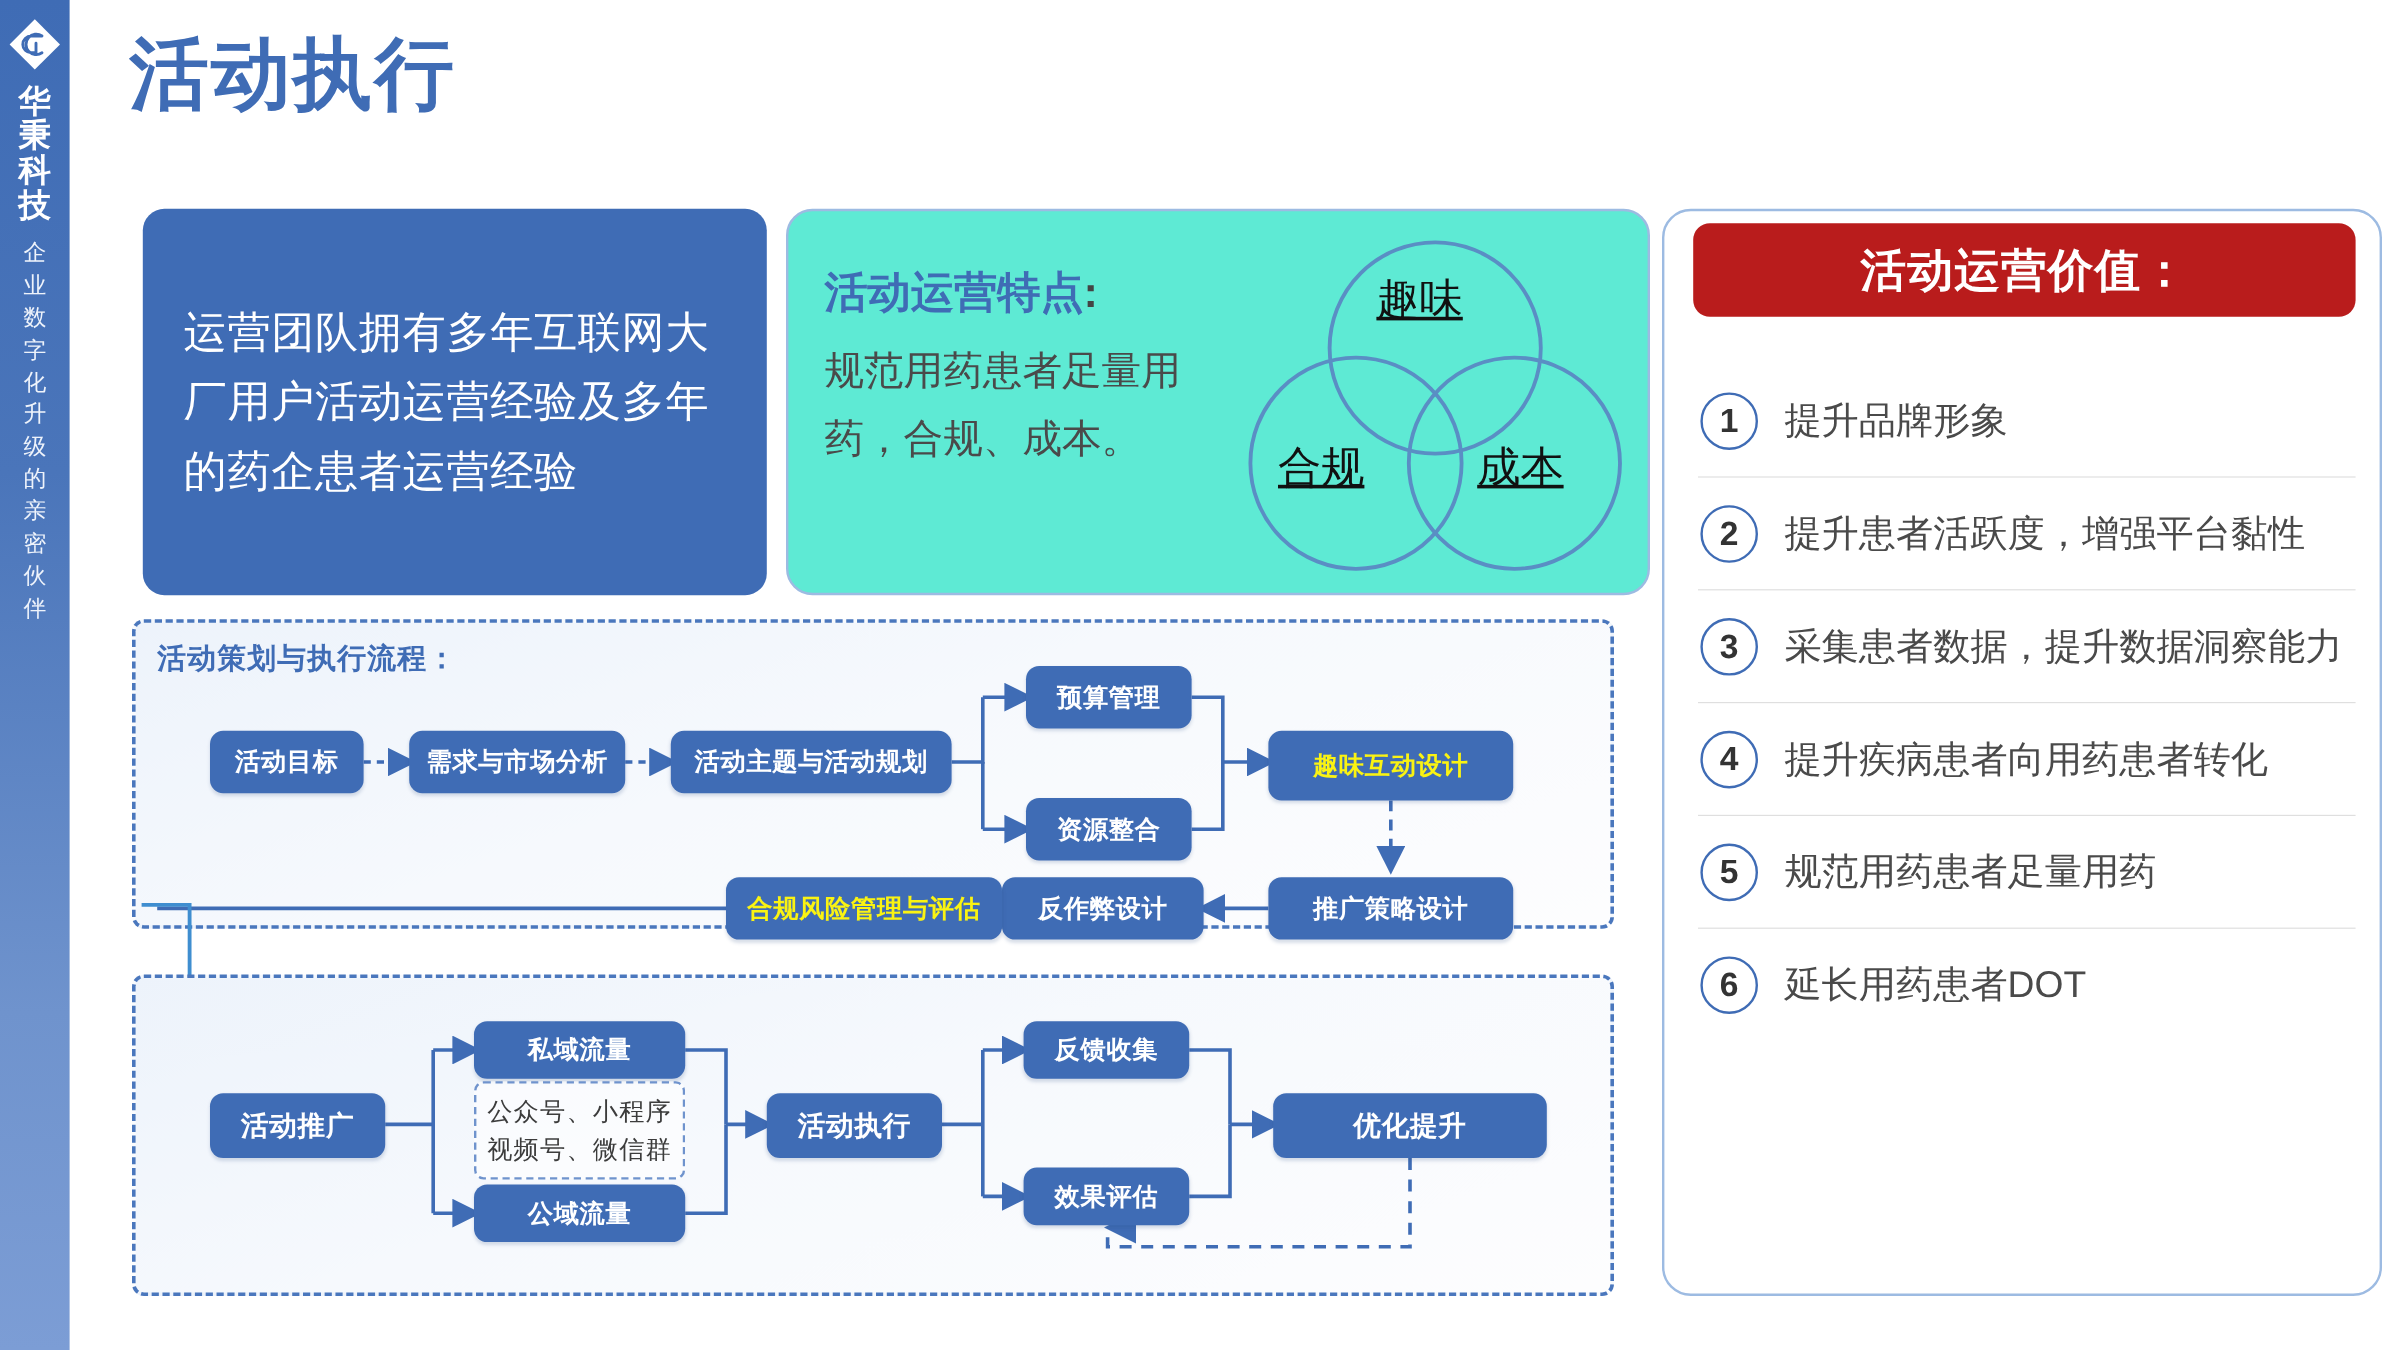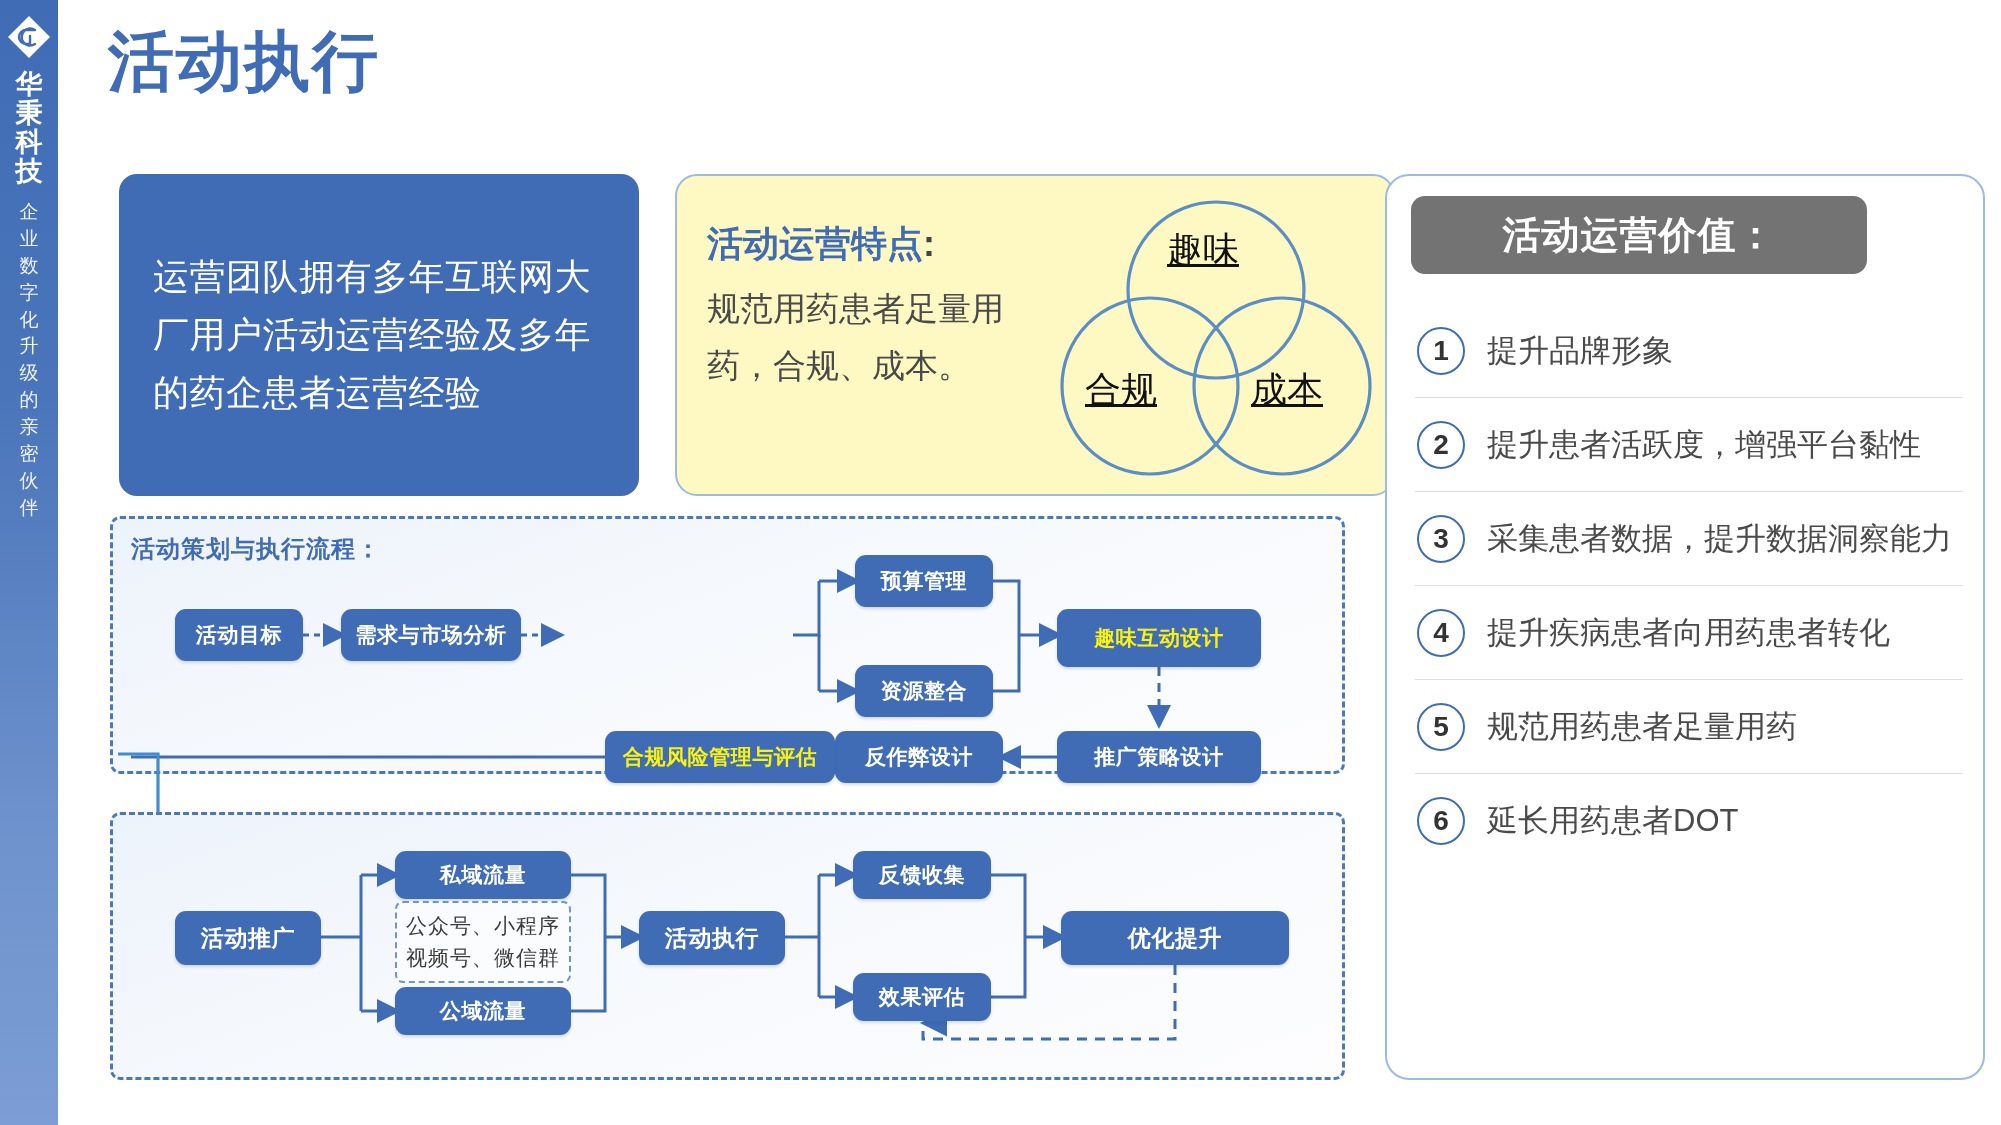--- a/index.html
+++ b/index.html
@@ -42,21 +42,21 @@
     display:flex; align-items:center; justify-content:center;
     padding:12px 34px;
   }
   .intro-card .txt {
     color:#ffffff; font-size:36px; line-height:1.62; letter-spacing:0.5px;
   }
 
   
   .feature-card {
     position:absolute; left:655px; top:174px; width:720px; height:322px;
-    background:#fef9c3; border:2px solid #9dbbe2; border-radius:22px;margin-left:20px;
+    background:#5eead4; border:2px solid #9dbbe2; border-radius:22px;
   }
   .feature-title {
     position:absolute; left:30px; top:44px;
     font-size:36px; font-weight:bold; color:#3f6cb5;
   }
   .feature-title .colon { color:#444; font-weight:bold; }
   .feature-body {
     position:absolute; left:30px; top:105px; width:330px;
     font-size:33px; line-height:1.72; color:#4a4a4a;
   }
@@ -68,22 +68,22 @@
   .venn-top   { left:112px; top:32px; }
   .venn-left  { left:30px;  top:172px; }
   .venn-right { left:196px; top:172px; }
 
   
   .value-card {
     position:absolute; left:1385px; top:174px; width:600px; height:906px;
     background:#ffffff; border:2px solid #9dbbe2; border-radius:24px;
   }
   .value-header {
-    position:absolute; left:24px; top:20px; width:456px; height:78px;
-    background:#737373; border-radius:14px;
+    position:absolute; left:24px; top:10px; width:552px; height:78px;
+    background:#b91c1c; border-radius:14px;
     display:flex; align-items:center; justify-content:center;
   }
   .value-header span { color:#fff; font-size:38px; font-weight:bold; letter-spacing:1px; }
   .value-list { position:absolute; left:28px; top:128px; width:548px; }
   .value-item {
     display:flex; align-items:center; gap:22px; height:94px;
     border-bottom:1px solid #dfdfdf; padding-left:2px;
   }
   .value-item:last-child { border-bottom:none; }
   .num-circle {
@@ -259,20 +259,21 @@
 
           <path d="M722,238 L668,238" marker-end="url(#ah)"></path>
 
           <path d="M492,238 L18,238"></path>
         </g>
       </svg>
     </div>
 
     <div class="node" style="left:62px;  top:90px;  width:128px; height:52px;">活动目标</div>
     <div class="node" style="left:228px; top:90px;  width:180px; height:52px;">需求与市场分析</div>
+    <div class="node" style="left:446px; top:90px;  width:234px; height:52px;">活动主题与活动规划</div>
     <div class="node" style="left:742px; top:36px;  width:138px; height:52px;">预算管理</div>
     <div class="node" style="left:742px; top:146px; width:138px; height:52px;">资源整合</div>
     <div class="node" style="left:944px; top:212px; width:204px; height:52px;">推广策略设计</div>
     <div class="node yellow" style="left:944px; top:90px; width:204px; height:58px;">趣味互动设计</div>
     <div class="node" style="left:722px; top:212px; width:168px; height:52px;">反作弊设计</div>
     <div class="node yellow" style="left:492px; top:212px; width:230px; height:52px;">合规风险管理与评估</div>
   </div>
 
   <div class="bridge">
     <svg width="360" height="250" viewBox="0 0 360 250">

